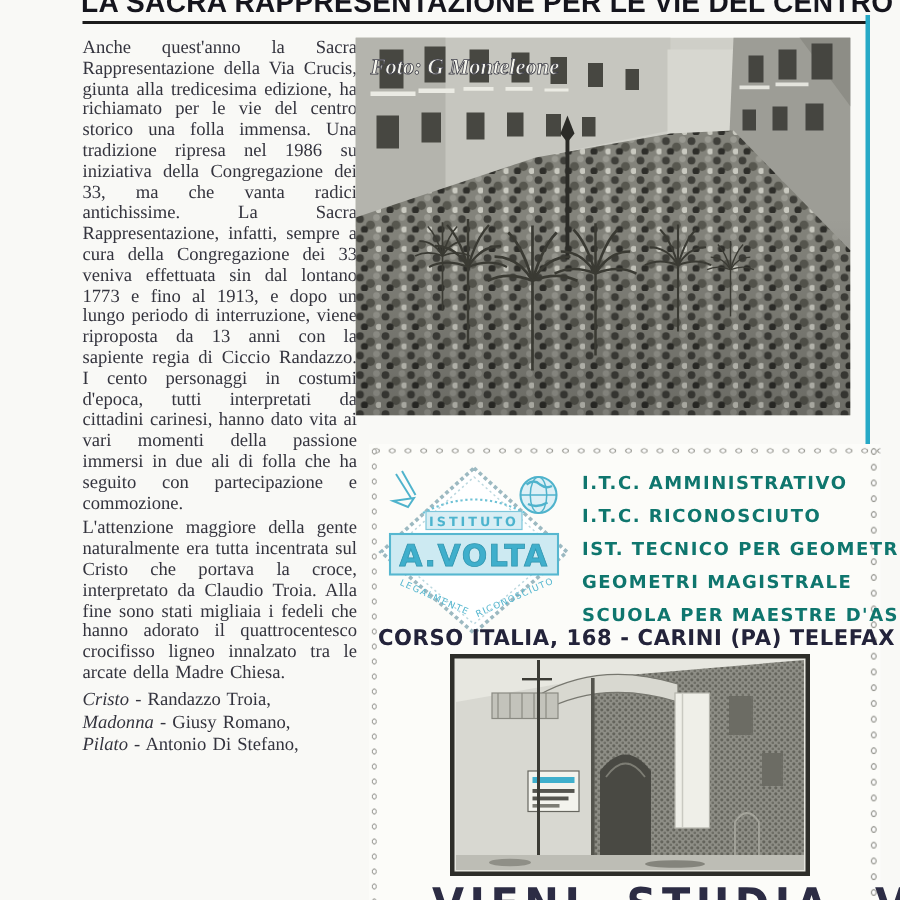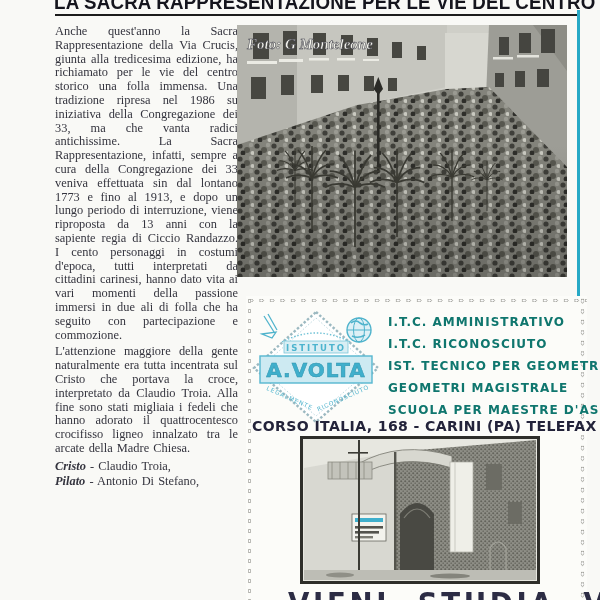--- a/index.html
+++ b/index.html
@@ -17,21 +17,21 @@
   .headline-rule{position:absolute;left:55px;top:14px;width:524px;height:2px;background:#1c1c1c;}
   .teal-line{position:absolute;left:577px;top:10px;width:3px;height:590px;background:#27a9c6;}
   
   .article{
     position:absolute;left:55px;top:25px;width:183px;
     font-size:12.4px;line-height:13.8px;text-align:justify;word-spacing:1px;
   }
   .article p{margin:0 0 3px 0;font-family:Liberation Serif, serif;}
   .interp-intro{margin-top:2px;}
   .interp-row{line-height:15px;}
-  .interp-role{font-weight:bold;font-style:italic;}
+  .interp-role{font-weight:normal;font-style:italic;}
   
   .photo-wrap{position:absolute;left:237px;top:25px;width:330px;height:199px;}
   .photo-wrap svg{display:block;}
   
   .ad{position:absolute;left:246px;top:296px;width:341px;height:304px;background:#fcfcf9;}
   .chain-top{position:absolute;left:0;right:0;top:0;height:9px;
     background-image:radial-gradient(3.4px 2.5px at 5px 4.5px,#ffffff 32%,#8d8d86 58%,rgba(0,0,0,0) 74%);
     background-size:10.5px 9px;background-repeat:repeat-x;}
   .chain-left{position:absolute;left:0;top:0;bottom:0;width:7px;
     background-image:radial-gradient(2.3px 3.1px at 3.5px 5px,#ffffff 30%,#8d8d86 58%,rgba(0,0,0,0) 74%);
@@ -57,21 +57,24 @@
 <div id="stage">
 
   <div class="headline">LA SACRA RAPPRESENTAZIONE PER LE VIE DEL CENTRO STORICO</div>
   <div class="headline-rule"></div>
   <div class="teal-line"></div>
 
   <div class="article">
     <p>Anche quest'anno la Sacra Rappresentazione della Via Crucis, giunta alla tredicesima edizione, ha richiamato per le vie del centro storico una folla immensa. Una tradizione ripresa nel 1986 su iniziativa della Congregazione dei 33, ma che vanta radici antichissime. La Sacra Rappresentazione, infatti, sempre a cura della Congregazione dei 33 veniva effettuata sin dal lontano 1773 e fino al 1913, e dopo un lungo periodo di interruzione, viene riproposta da 13 anni con la sapiente regia di Ciccio Randazzo. I cento personaggi in costumi d'epoca, tutti interpretati da cittadini carinesi, hanno dato vita ai vari momenti della passione immersi in due ali di folla che ha seguito con partecipazione e commozione.</p>
     <p>L'attenzione maggiore della gente naturalmente era tutta incentrata sul Cristo che portava la croce, interpretato da Claudio Troia. Alla fine sono stati migliaia i fedeli che hanno adorato il quattrocentesco crocifisso ligneo innalzato tra le arcate della Madre Chiesa.</p>
     <div class="interp-row">
-      <span class="interp-role">Cristo</span><span> - </span><span>Claudio Troia,</span>
+      <span class="interp-role">Cristo</span><span> - </span><span>Randazzo Troia,</span>
+    </div>
+    <div class="interp-row">
+      <span class="interp-role">Madonna</span><span> - </span><span>Giusy Romano,</span>
     </div>
     <div class="interp-row">
       <span class="interp-role">Pilato</span><span> - </span><span>Antonio Di Stefano,</span>
     </div>
 
   </div>
 
   <div class="photo-wrap">
     <svg width="330" height="252" viewBox="0 0 330 252">
       <defs>

